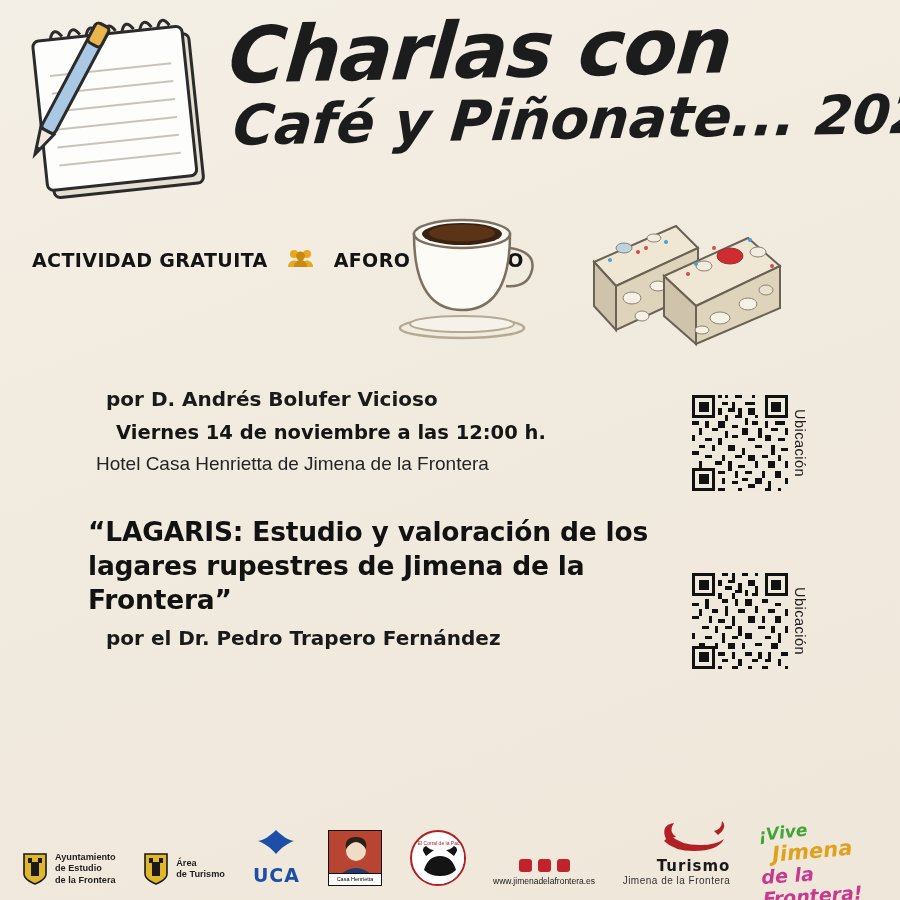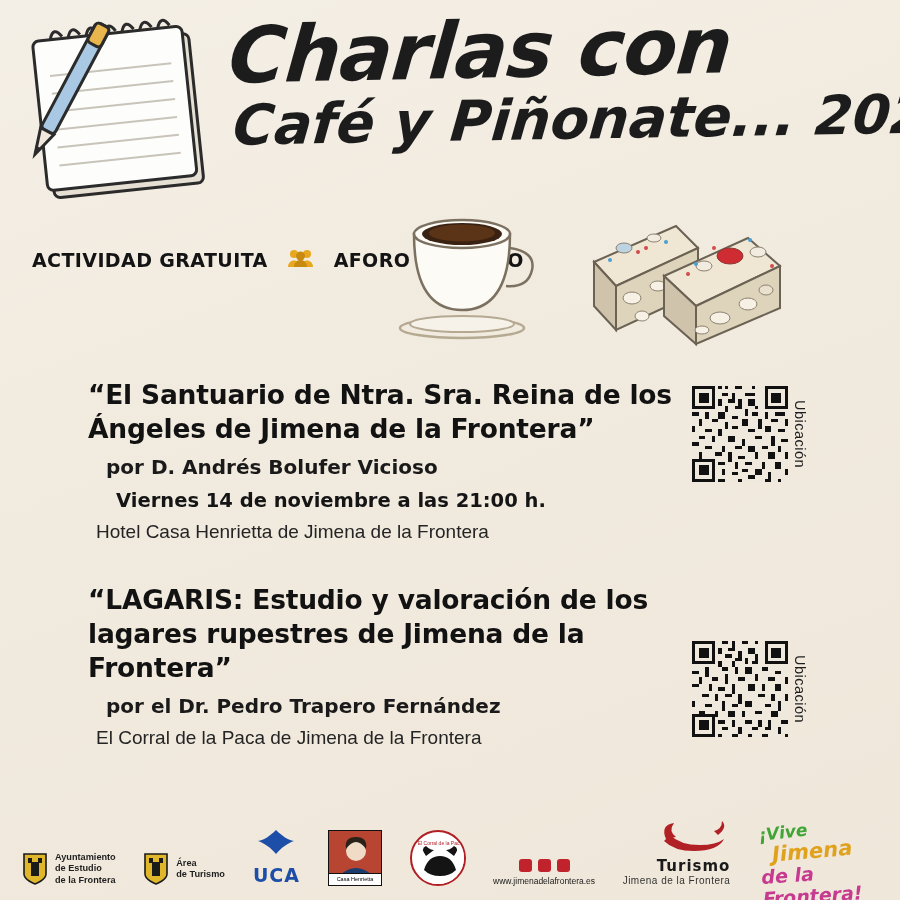--- a/index.html
+++ b/index.html
@@ -257,23 +257,22 @@
             <circle cx="116" cy="74" r="2"></circle>
             <circle cx="170" cy="50" r="2"></circle>
           </g>
       </g>
     </svg>
   </div>
 
   <div class="talks">
 
     <div class="talk talk1">
-      <div class="talk-title">“El Santuario de Ntra. Sra. Reina de los Ángeles de Jimena de la Frontera”</div>
       <div class="talk-speaker">por D. Andrés Bolufer Vicioso</div>
-      <div class="talk-date">Viernes 14 de noviembre a las 21:00 h.</div>
+      <div class="talk-date">Viernes 14 de noviembre a las 12:00 h.</div>
       <div class="talk-place">Hotel Casa Henrietta de Jimena de la Frontera</div>
       <div class="qr-wrap">
         <svg class="qr" viewBox="0 0 29 29" shape-rendering="crispEdges">
           <rect width="29" height="29" fill="#efe9dd"></rect>
           <g fill="#111">
             <rect x="0" y="0" width="7" height="1"></rect>
               <rect x="0" y="6" width="7" height="1"></rect>
             <rect x="0" y="0" width="1" height="7"></rect>
               <rect x="6" y="0" width="1" height="7"></rect>
             <rect x="2" y="2" width="3" height="3"></rect>
@@ -362,21 +361,20 @@
               <rect x="26" y="28" width="1" height="1"></rect>
           </g>
         </svg>
         <span class="qr-label">Ubicación</span>
       </div>
     </div>
 
     <div class="talk talk2">
       <div class="talk-title">“LAGARIS: Estudio y valoración de los lagares rupestres de Jimena de la Frontera”</div>
       <div class="talk-speaker">por el Dr. Pedro Trapero Fernández</div>
-      <div class="talk-place">El Corral de la Paca de Jimena de la Frontera</div>
       <div class="qr-wrap">
         <svg class="qr" viewBox="0 0 29 29" shape-rendering="crispEdges">
           <rect width="29" height="29" fill="#efe9dd"></rect>
           <g fill="#111">
             <rect x="0" y="0" width="7" height="1"></rect>
               <rect x="0" y="6" width="7" height="1"></rect>
             <rect x="0" y="0" width="1" height="7"></rect>
               <rect x="6" y="0" width="1" height="7"></rect>
             <rect x="2" y="2" width="3" height="3"></rect>
             <rect x="22" y="0" width="7" height="1"></rect>

